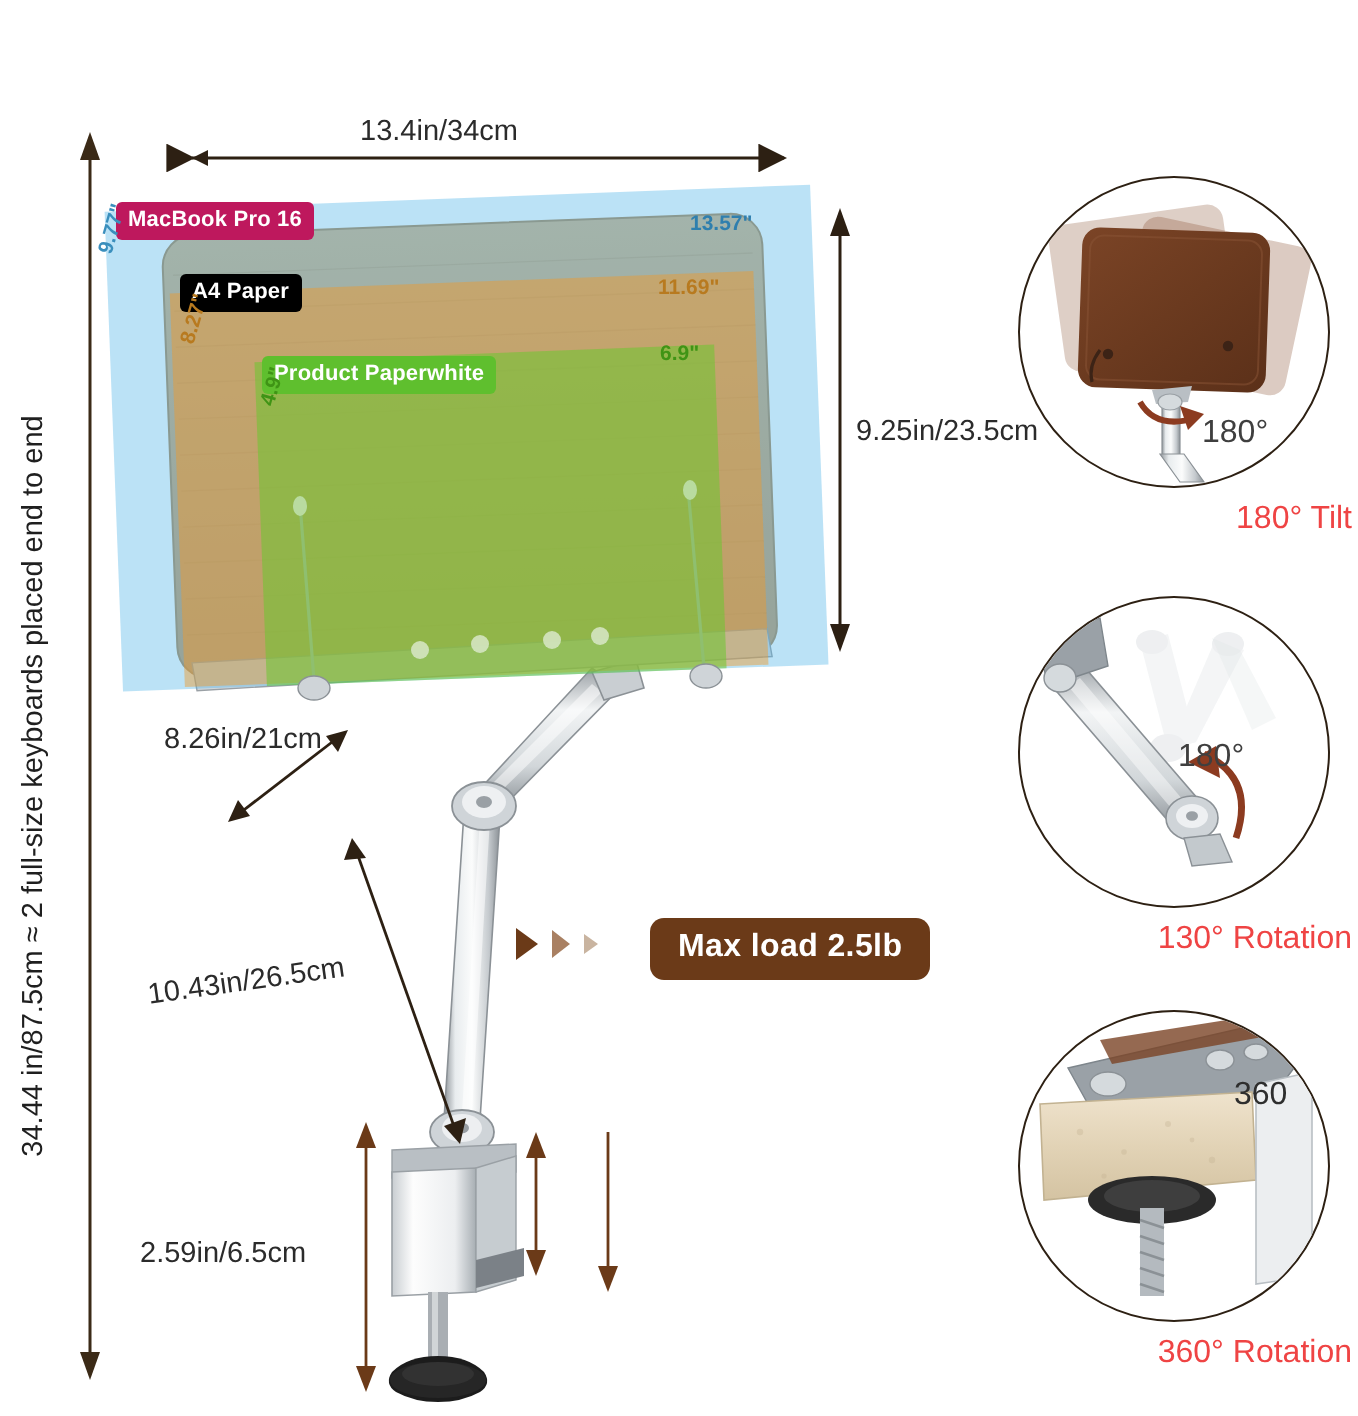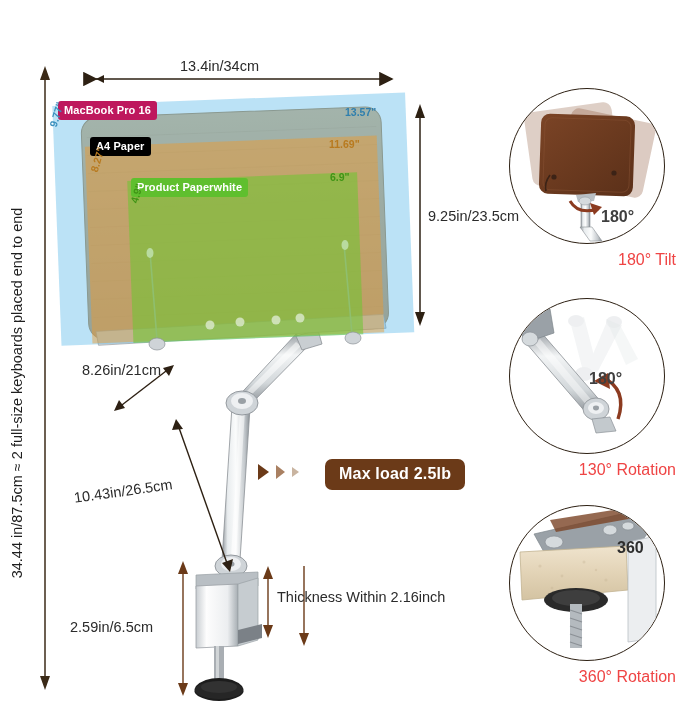--- a/index.html
+++ b/index.html
@@ -106,21 +106,21 @@
     background:#ffffff;
   }
   .panel .caption{
     position:absolute;width:179px;text-align:right;
     font-size:16px;color:#ef4444;
   }
   .p1{left:497px;top:88px;}
   .p2{left:497px;top:298px;}
   .p3{left:497px;top:505px;}
   .deg{
-    position:absolute;font-size:13px;color:#4a4a4a;font-weight:bold;
+    position:absolute;font-size:13px;color:#4a4a4a;font-weight:normal;
   }
   .deg-big{font-size:16px;color:#3f3f3f;}
 </style>
 </head>
 <body>
 
 <div id="root">
 
 
   <div class="vert-caption">34.44 in/87.5cm ≈ 2 full-size keyboards placed end to end</div>
@@ -285,21 +285,20 @@
     <path d="M304,646 L299,633 L309,633 Z" fill="#6b3a18"></path>
 
     <line x1="180" y1="372" x2="160" y2="360" stroke="#2d2013" stroke-width="0"></line>
   </svg>
 
   <div class="dim" style="left:180px;top:58px;">13.4in/34cm</div>
   <div class="dim" style="left:428px;top:208px;">9.25in/23.5cm</div>
   <div class="dim" style="left:82px;top:362px;">8.26in/21cm</div>
   <div class="dim" style="left:73px;top:490px;transform:rotate(-8deg);transform-origin:left top;">10.43in/26.5cm</div>
   <div class="dim" style="left:70px;top:619px;">2.59in/6.5cm</div>
-  <div class="dim" style="left:277px;top:589px;">Thickness Within 2.16inch</div>
 
   <div class="pill pill-mac">MacBook Pro 16</div>
   <div class="pill pill-a4">A4 Paper</div>
   <div class="pill pill-kindle">Product Paperwhite</div>
 
   <div class="mini m977">9.77"</div>
   <div class="mini m827">8.27"</div>
   <div class="mini m49">4.9"</div>
   <div class="mini m1357">13.57"</div>
   <div class="mini m1169">11.69"</div>

